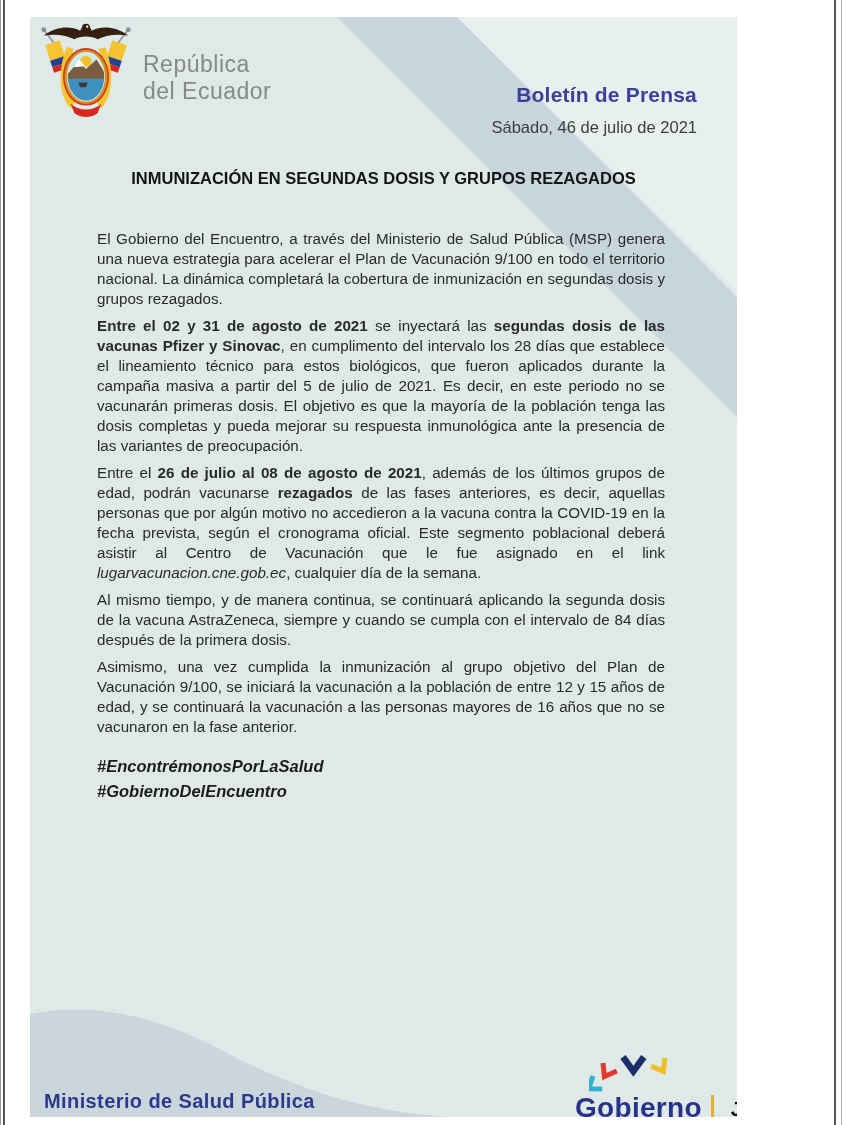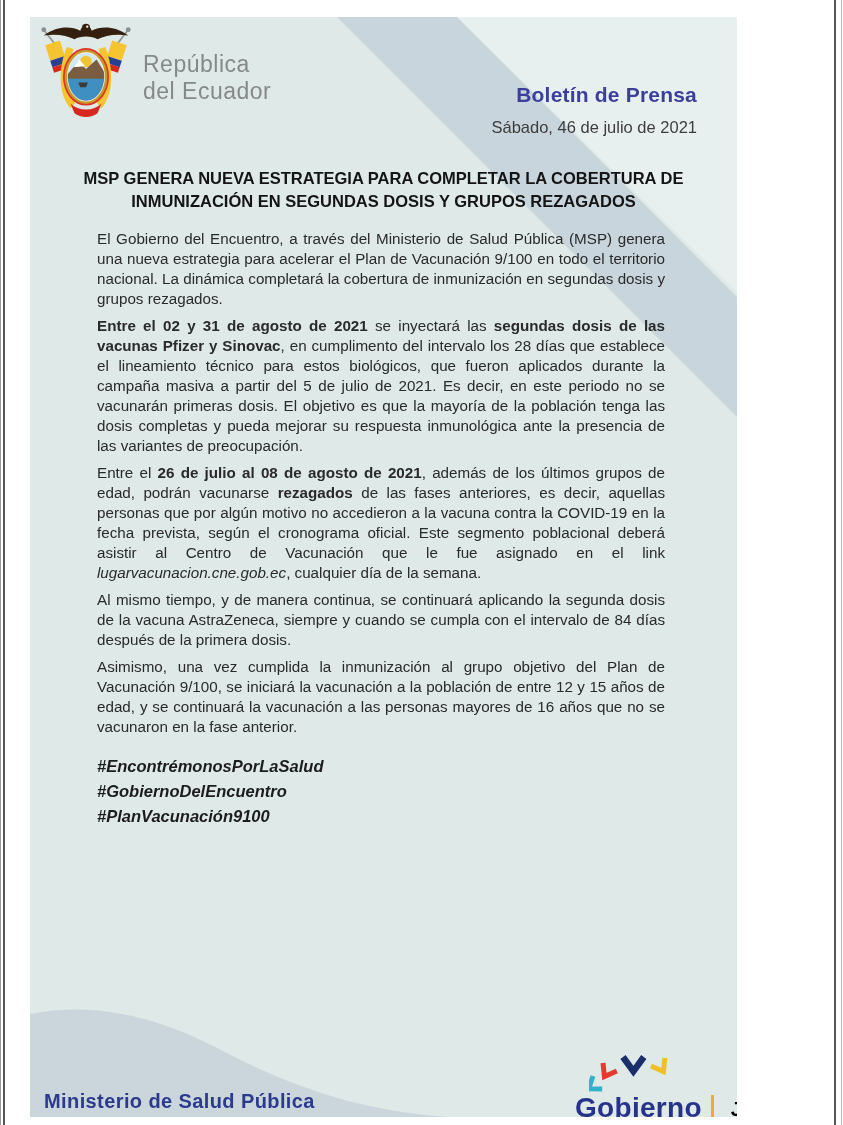--- a/index.html
+++ b/index.html
@@ -101,36 +101,34 @@
       <div>República</div>
       <div>del Ecuador</div>
     </div>
 
     <div class="bulletin">
       <div class="bulletin-title">Boletín de Prensa</div>
       <div class="bulletin-date">Sábado, 46 de julio de 2021</div>
     </div>
 
     <div class="doc-title">
-      <div>MSP GENERA NUEVA ESTRATEGIA PARA COMPLETAR LA COBERTURA DE</div>
       <div>INMUNIZACIÓN EN SEGUNDAS DOSIS Y GRUPOS REZAGADOS</div>
     </div>
 
     <div class="article">
       <div id="paras">
           <p class="para"><span>El Gobierno del Encuentro, a través del Ministerio de Salud Pública (MSP) genera una nueva estrategia para acelerar el Plan de Vacunación 9/100 en todo el territorio nacional. La dinámica completará la cobertura de inmunización en segundas dosis y grupos rezagados.</span></p>
           <p class="para"><span class="b">Entre el 02 y 31 de agosto de 2021</span><span> se inyectará las </span><span class="b">segundas dosis de las vacunas Pfizer y Sinovac</span><span>, en cumplimento del intervalo los 28 días que establece el lineamiento técnico para estos biológicos, que fueron aplicados durante la campaña masiva a partir del 5 de julio de 2021. Es decir, en este periodo no se vacunarán primeras dosis. El objetivo es que la mayoría de la población tenga las dosis completas y pueda mejorar su respuesta inmunológica ante la presencia de las variantes de preocupación.</span></p>
           <p class="para"><span>Entre el </span><span class="b">26 de julio al 08 de agosto de 2021</span><span>, además de los últimos grupos de edad, podrán vacunarse </span><span class="b">rezagados</span><span> de las fases anteriores, es decir, aquellas personas que por algún motivo no accedieron a la vacuna contra la COVID-19 en la fecha prevista, según el cronograma oficial. Este segmento poblacional deberá asistir al Centro de Vacunación que le fue asignado en el link </span><span class="i">lugarvacunacion.cne.gob.ec</span><span>, cualquier día de la semana.</span></p>
           <p class="para"><span>Al mismo tiempo, y de manera continua, se continuará aplicando la segunda dosis de la vacuna AstraZeneca, siempre y cuando se cumpla con el intervalo de 84 días después de la primera dosis.</span></p>
           <p class="para"><span>Asimismo, una vez cumplida la inmunización al grupo objetivo del Plan de Vacunación 9/100, se iniciará la vacunación a la población de entre 12 y 15 años de edad, y se continuará la vacunación a las personas mayores de 16 años que no se vacunaron en la fase anterior.</span></p>
         </div>
       <div class="hashtags">
           <div>#EncontrémonosPorLaSalud</div>
           <div>#GobiernoDelEncuentro</div>
-          <div>#PlanVacunación9100</div>
         </div>
     </div>
 
     <div class="ministry">Ministerio de Salud Pública</div>
 
     <div class="gob-logo">
       <svg class="gob-chevrons" viewBox="0 0 92 46">
         <g fill="none" stroke-width="5" stroke-linejoin="miter">
           <path d="M0,0 L8,11 L16,0" transform="translate(0,34) rotate(80)" stroke="#6c4198"></path>
           <path d="M0,0 L8,11 L16,0" transform="translate(4,22) rotate(55)" stroke="#33b1c9"></path>

